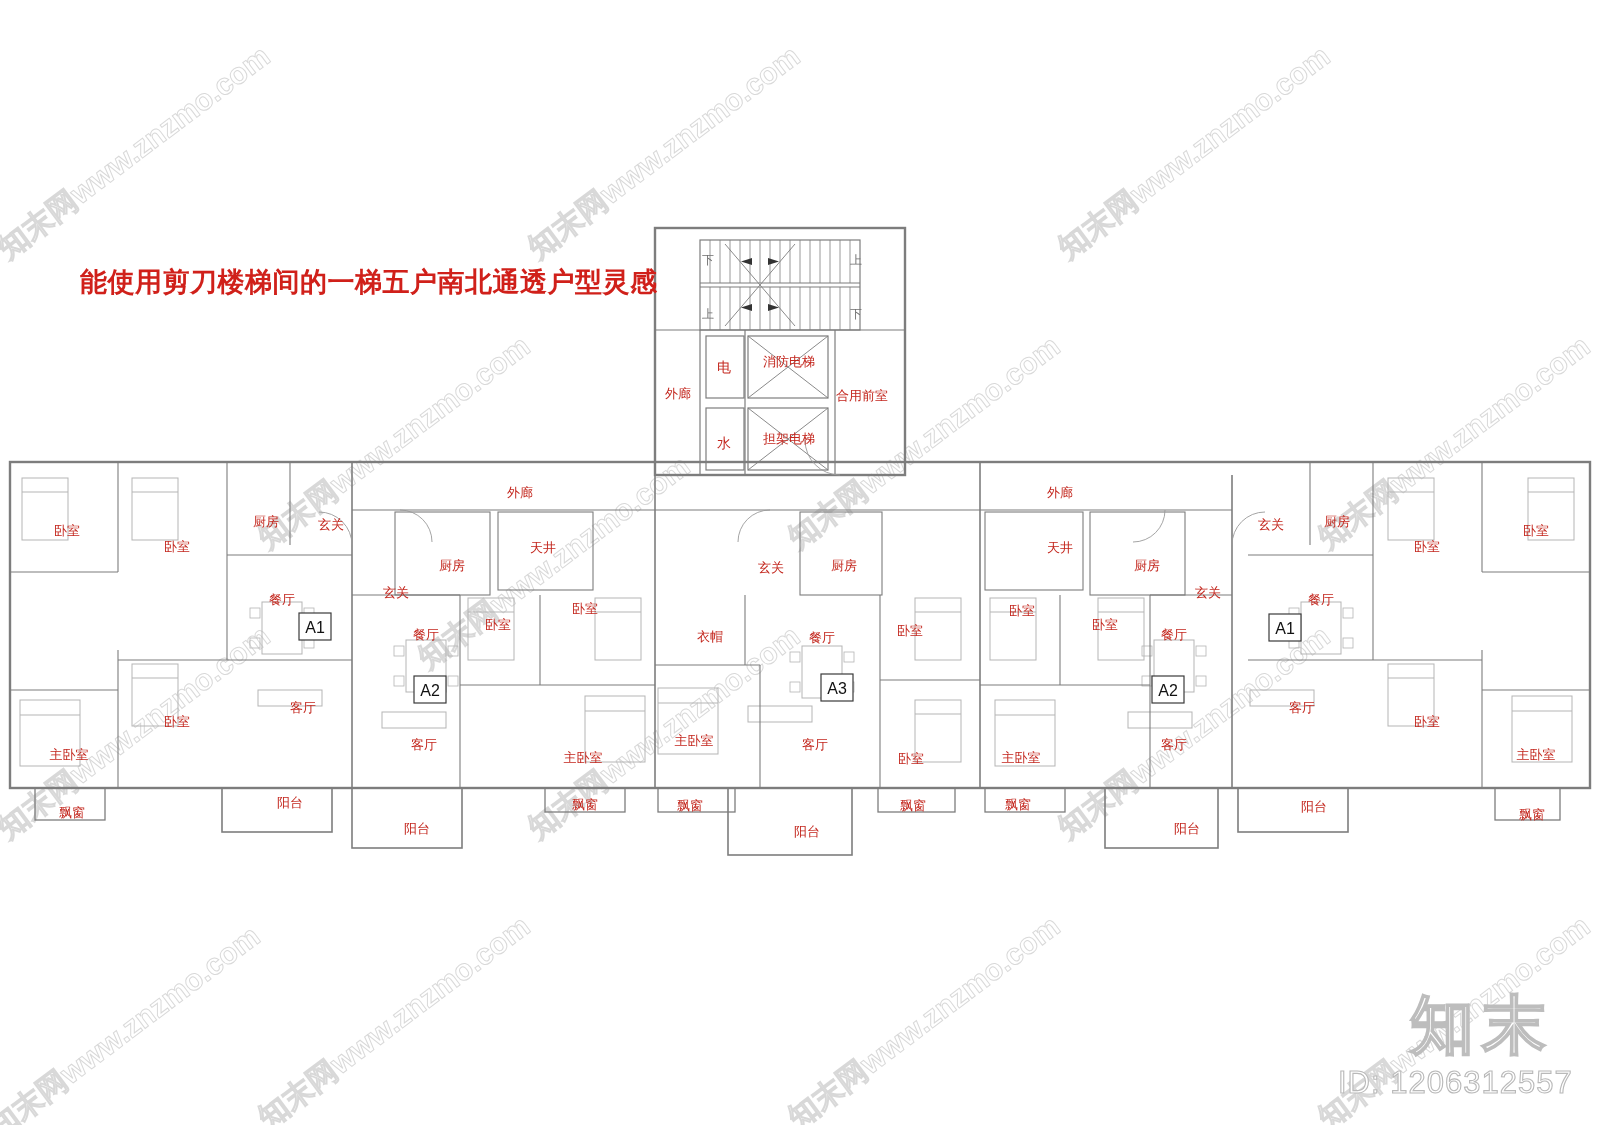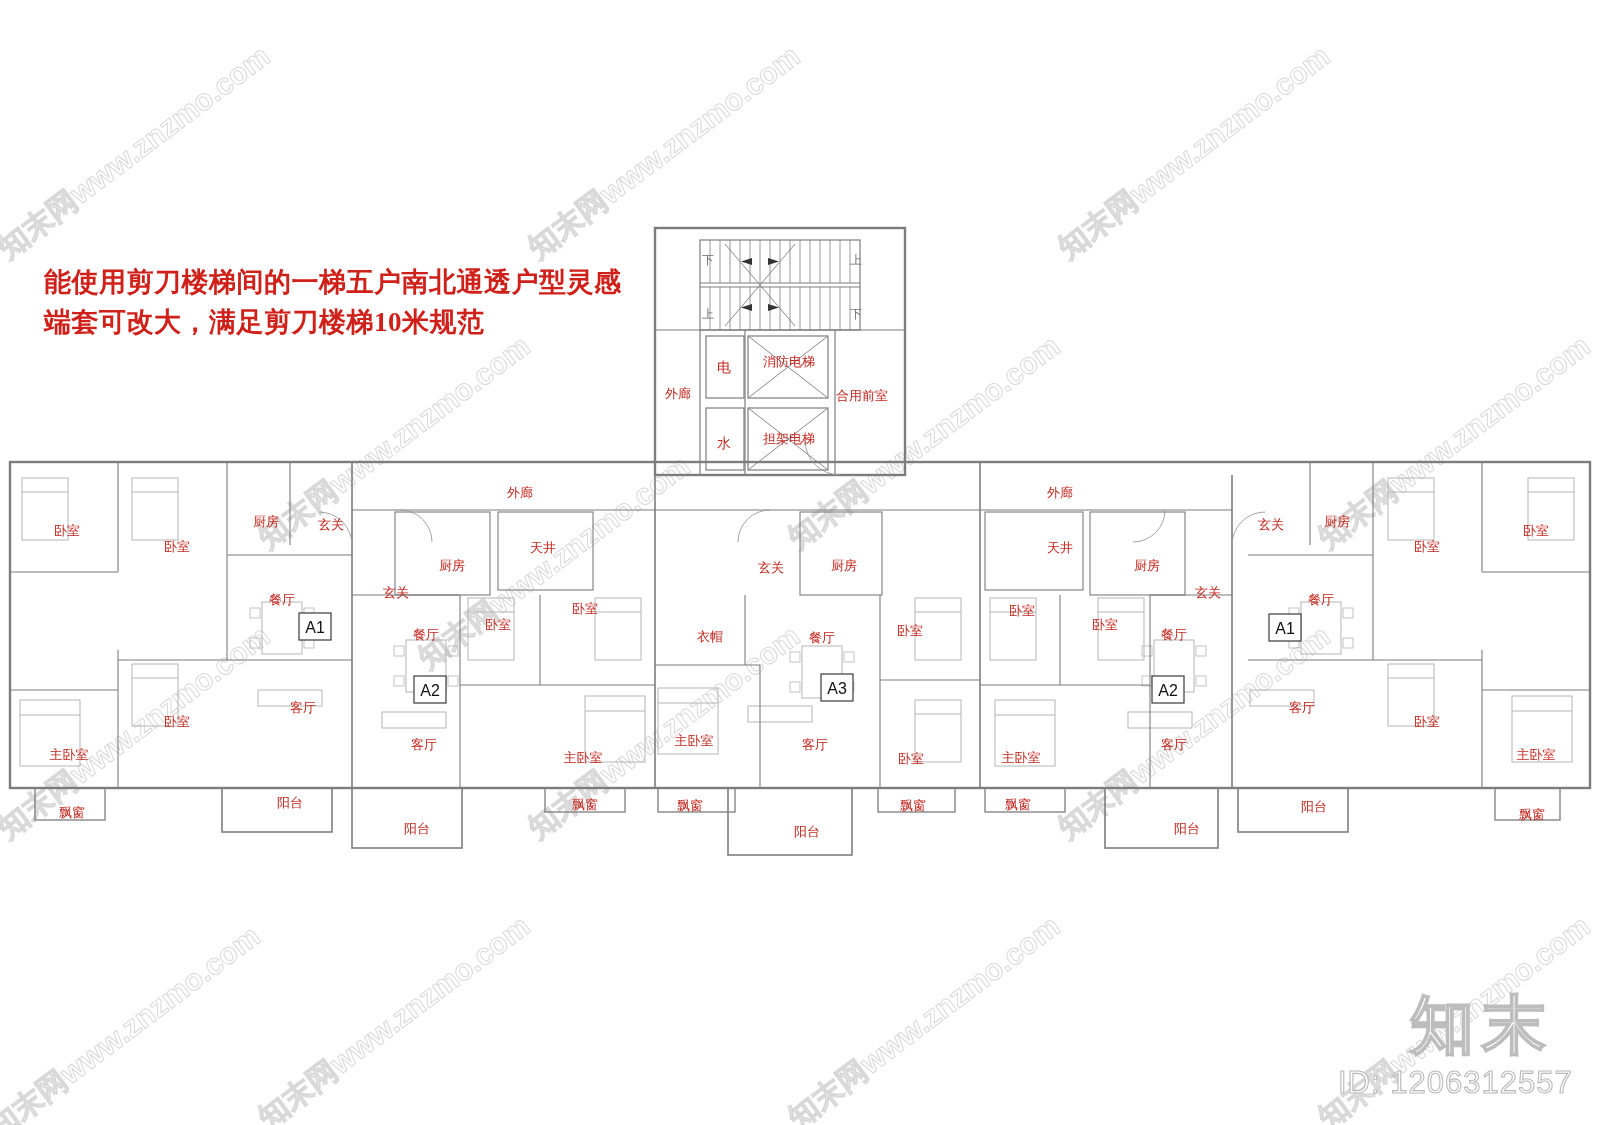--- a/index.html
+++ b/index.html
@@ -291,17 +291,16 @@
         <text x="1168" y="696" font-size="16" fill="#111" text-anchor="middle" class="tag-text">A2</text>
         <rect x="1269" y="614" width="32" height="27" fill="#ffffff" stroke="#3a3a3a" stroke-width="1.2"></rect>
         <text x="1285" y="634" font-size="16" fill="#111" text-anchor="middle" class="tag-text">A1</text>
       </g>
     <g id="brand-layer">
       <text id="logo-text" x="1410" y="1047" font-size="64" font-weight="bold" letter-spacing="8" fill="#ffffff" stroke="#bdbdbd" stroke-width="1.6" style="font-family:'Liberation Sans',sans-serif;">知末</text>
       <text id="id-text" x="1338" y="1093" font-size="31" letter-spacing="1" fill="#ffffff" stroke="#b9b9b9" stroke-width="1.1" style="font-family:'Liberation Sans',sans-serif;">ID: 1206312557</text>
     </g>
   </svg>
 
-  <div class="annotation" style="color: rgb(208, 32, 26);">
+  <div class="annotation" style="color: rgb(208, 32, 26); margin-left: 36px;">
     <div>能使用剪刀楼梯间的一梯五户南北通透户型灵感</div>
-    <div>端套可改大，满足剪刀楼梯10米规范</div>
   </div>
 </div>
 
 </body></html>

